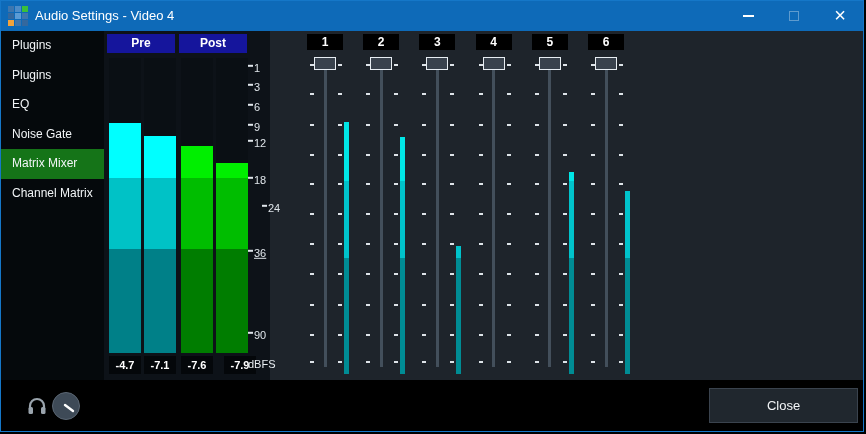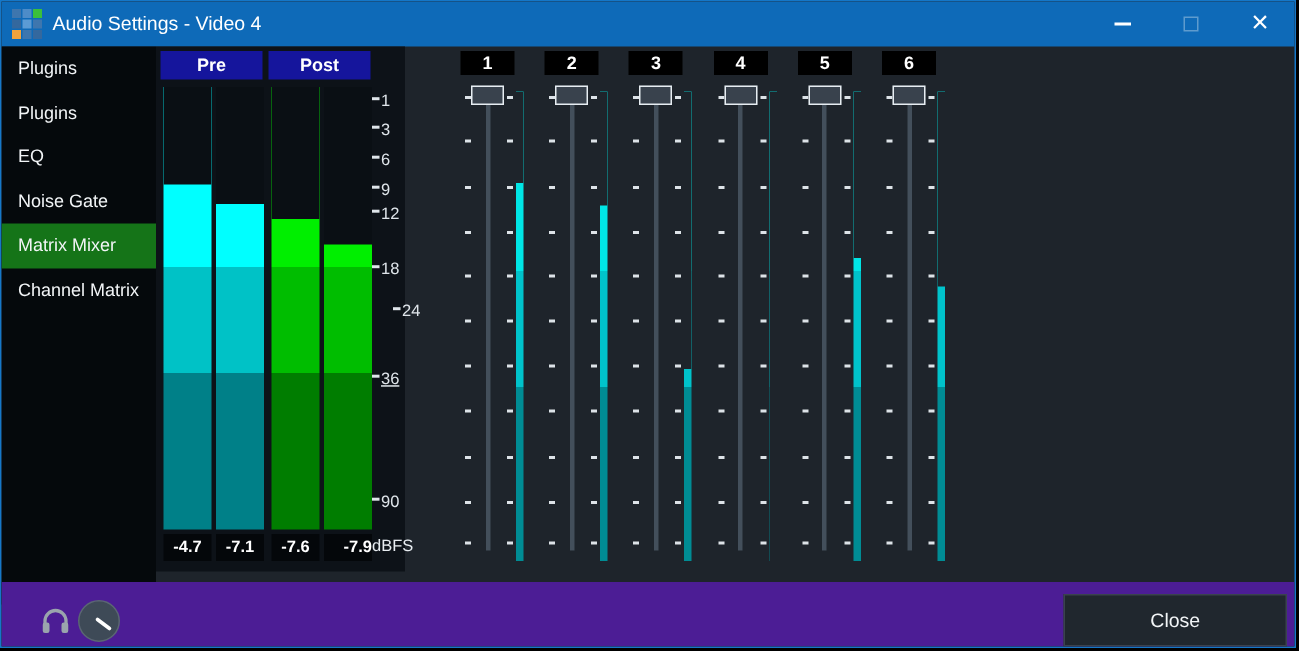--- a/index.html
+++ b/index.html
@@ -35,21 +35,21 @@
   
   .chan{position:absolute;top:33px;width:56px;height:344px;}
   .ch-head{position:absolute;left:10px;top:0;width:36px;height:16px;background:#000;color:#fff;font-size:12px;font-weight:bold;text-align:center;line-height:16px;}
   .ch-track{position:absolute;left:26.5px;top:24px;width:3px;height:309px;background:#434f5b;cursor:pointer;}
   .ch-handle{position:absolute;left:17px;top:23px;width:22px;height:13px;background:#39424d;border:1px solid #e7edf2;cursor:pointer;}
   .tick{position:absolute;width:4px;height:2px;background:#dde3e8;}
   .ch-meter{position:absolute;left:47px;top:27px;width:5px;height:313px;overflow:hidden;}
   .ch-mask{position:absolute;left:0;top:0;width:100%;background:#1e242b;}
 
   
-  .footer{position:absolute;left:0;bottom:0;width:100%;height:43px;background:#4c1d95;}
+  .footer{position:absolute;left:0;bottom:0;width:100%;height:51px;background:#000000;}
   .hp{position:absolute;left:26px;top:17px;cursor:pointer;}
   .knob{position:absolute;left:51px;top:12px;width:28px;height:28px;border-radius:50%;background:#3e4a57;border:1px solid #5a6673;cursor:pointer;}
   .close-btn{position:absolute;left:708px;top:8px;width:149px;height:35px;background:#20272e;border:1px solid #3a434e;color:#f2f5f7;font-size:13px;text-align:center;line-height:33px;cursor:pointer;}
 </style>
 </head>
 <body>
 
 <div class="win">
 
   <div class="titlebar">
@@ -98,21 +98,21 @@
       </div>
       <div class="vbox" style="left: 40px;">-7.1</div>
       <div class="grp-head" style="left: 75px;">Post</div>
       <div class="m-bar" style="left: 77px; background: linear-gradient(rgb(0, 239, 0) 0%, rgb(0, 239, 0) 40.7%, rgb(0, 189, 0) 40.7%, rgb(0, 189, 0) 64.7%, rgb(0, 125, 0) 64.7%, rgb(0, 125, 0) 100%);">
         <div class="m-mask" style="height: 29.8%;"></div>
       </div>
       <div class="vbox" style="left: 77px;">-7.6</div>
       <div class="m-bar" style="left: 112px; background: linear-gradient(rgb(0, 239, 0) 0%, rgb(0, 239, 0) 40.7%, rgb(0, 189, 0) 40.7%, rgb(0, 189, 0) 64.7%, rgb(0, 125, 0) 64.7%, rgb(0, 125, 0) 100%);">
         <div class="m-mask" style="height: 35.6%;"></div>
       </div>
-      <div class="vbox" style="left: 112px; text-align: right;">-7.9</div>
+      <div class="vbox" style="left: 120px;">-7.9</div>
       <div class="scale">
         <div class="scale-item" style="top: 3.7%;"><span class="s-tick"></span><span>1</span></div>
         <div class="scale-item" style="top: 10.2%;"><span class="s-tick"></span><span>3</span></div>
         <div class="scale-item" style="top: 16.9%;"><span class="s-tick"></span><span>6</span></div>
         <div class="scale-item" style="top: 23.7%;"><span class="s-tick"></span><span>9</span></div>
         <div class="scale-item" style="top: 29.2%;"><span class="s-tick"></span><span>12</span></div>
         <div class="scale-item" style="top: 41.7%;"><span class="s-tick"></span><span>18</span></div>
         <div class="scale-item" style="top: 51.2%; padding-left: 14px;"><span class="s-tick"></span><span>24</span></div>
         <div class="scale-item" style="top: 66.4%; text-decoration: underline;"><span class="s-tick"></span><span>36</span></div>
         <div class="scale-item" style="top: 94.2%;"><span class="s-tick"></span><span>90</span></div>

